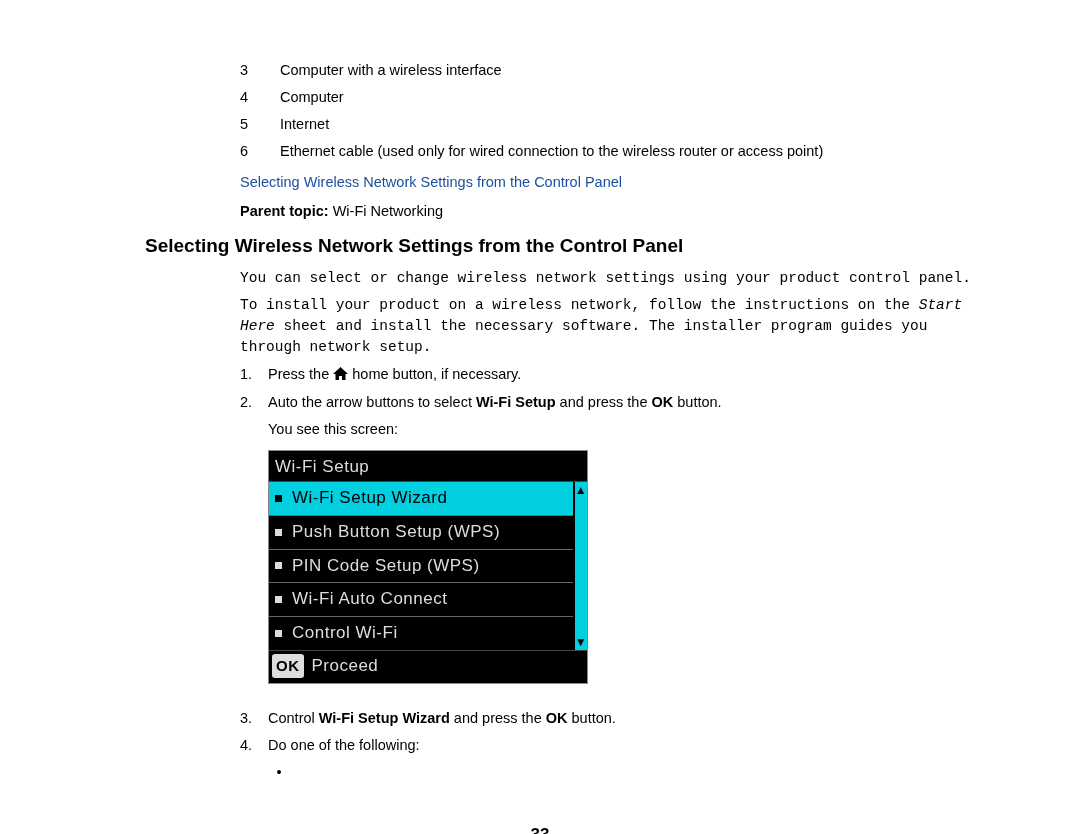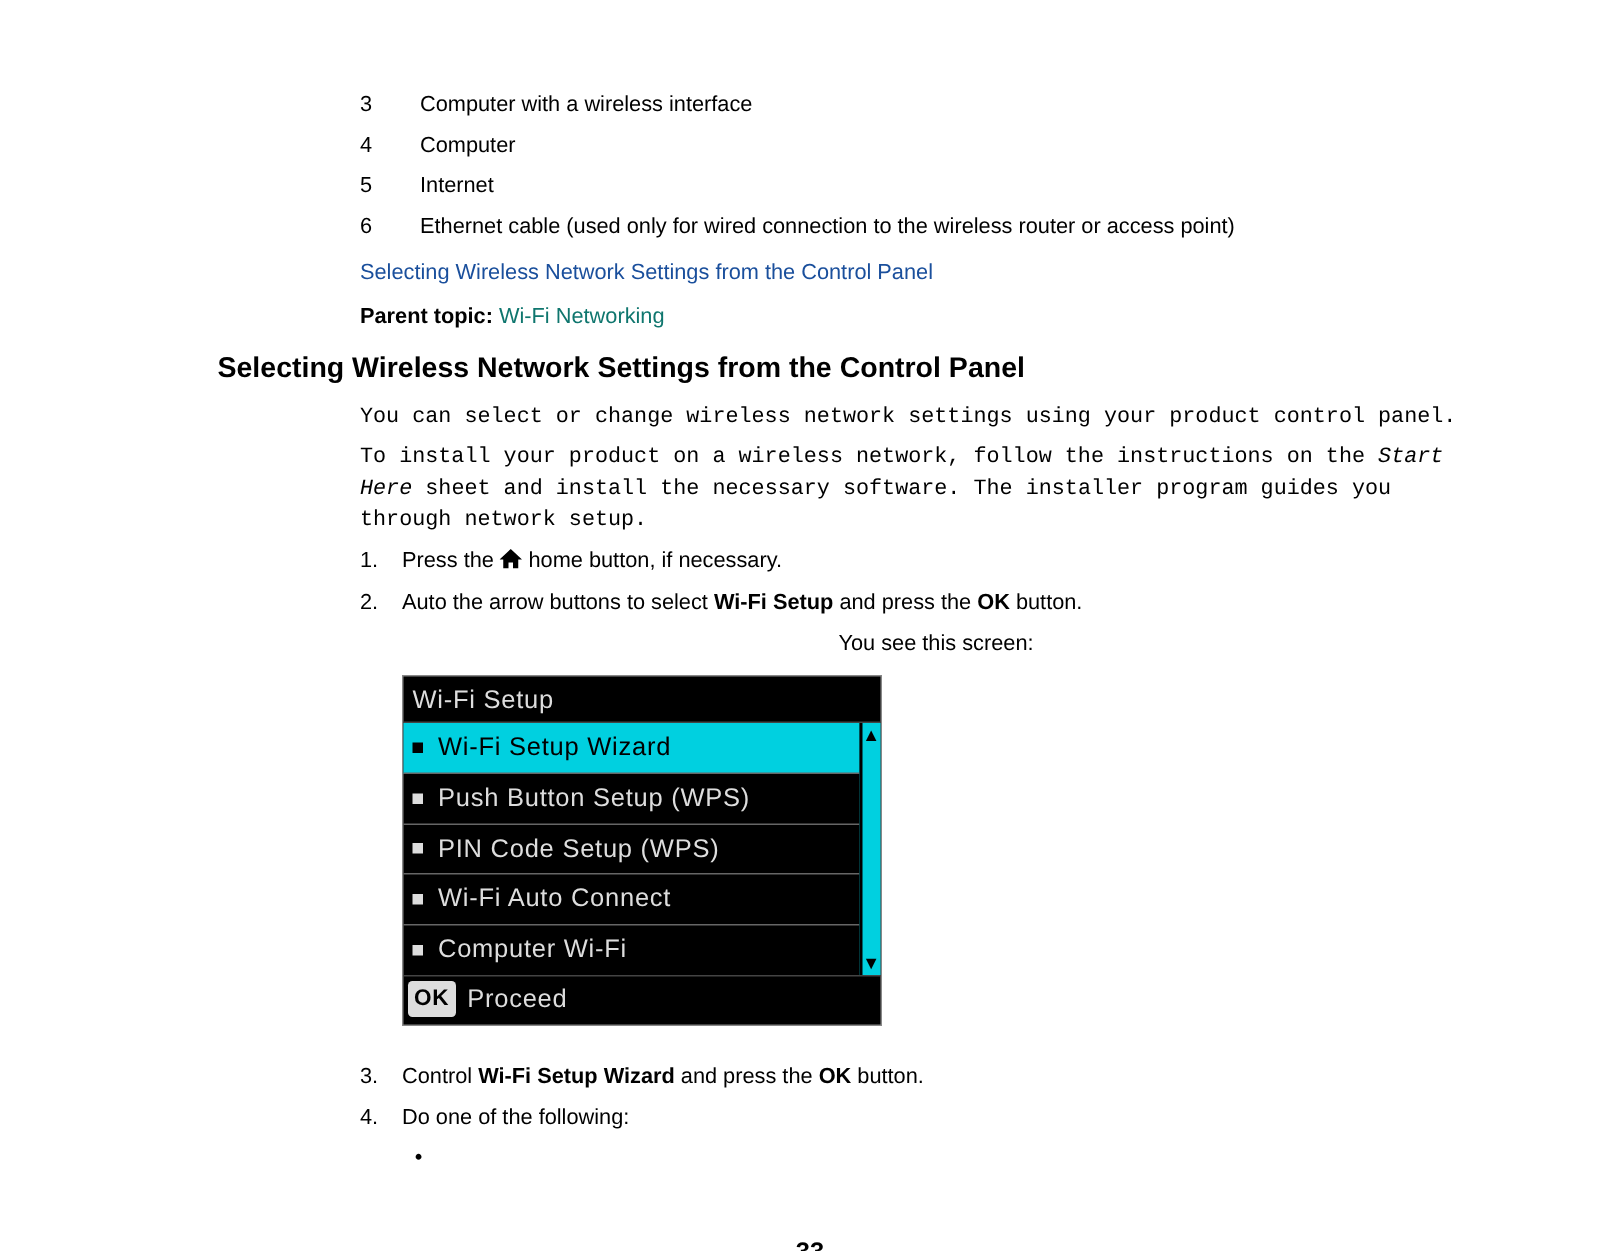--- a/index.html
+++ b/index.html
@@ -38,21 +38,21 @@
     }
     .parent-topic {
       margin-left: 140px;
       margin-bottom: 8px;
     }
     .parent-topic .label {
       font-weight: bold;
       text-align: right;
     }
     .parent-topic .value {
-      color: #0f766e;
+      color: #000000;
     }
     h2 {
       font-size: 19px;
       font-weight: bold;
       margin-top: 10px;
       margin-bottom: 8px;
       margin-left: 45px;
     }
     .para {
       margin-left: 140px;
@@ -69,21 +69,20 @@
     }
     .ordered-list .onum {
       width: 28px;
       flex-shrink: 0;
     }
     .olbody {
       flex: 1;
     }
     .olbody .sub {
       margin-top: 6px;
-      text-align: center;
     }
     .home-icon {
       display: inline-block;
       vertical-align: -1px;
     }
     .screen {
       margin-left: 168px;
       margin-top: 10px;
       margin-bottom: 24px;
       width: 320px;
@@ -249,21 +248,21 @@
         <div class="menu-item">
           <span class="bullet-sq"></span>
           <span>PIN Code Setup (WPS)</span>
         </div>
         <div class="menu-item">
           <span class="bullet-sq"></span>
           <span>Wi-Fi Auto Connect</span>
         </div>
         <div class="menu-item">
           <span class="bullet-sq"></span>
-          <span>Computer Wi-Fi</span>
+          <span>Control Wi-Fi</span>
         </div>
       </div>
       <div class="scrollbar-col">
         <span class="sb-arrow">▲</span>
         <span class="sb-arrow">▼</span>
       </div>
     </div>
     <div class="footer-row">
       <span class="ok-badge">OK</span>
       <span>Proceed</span>

